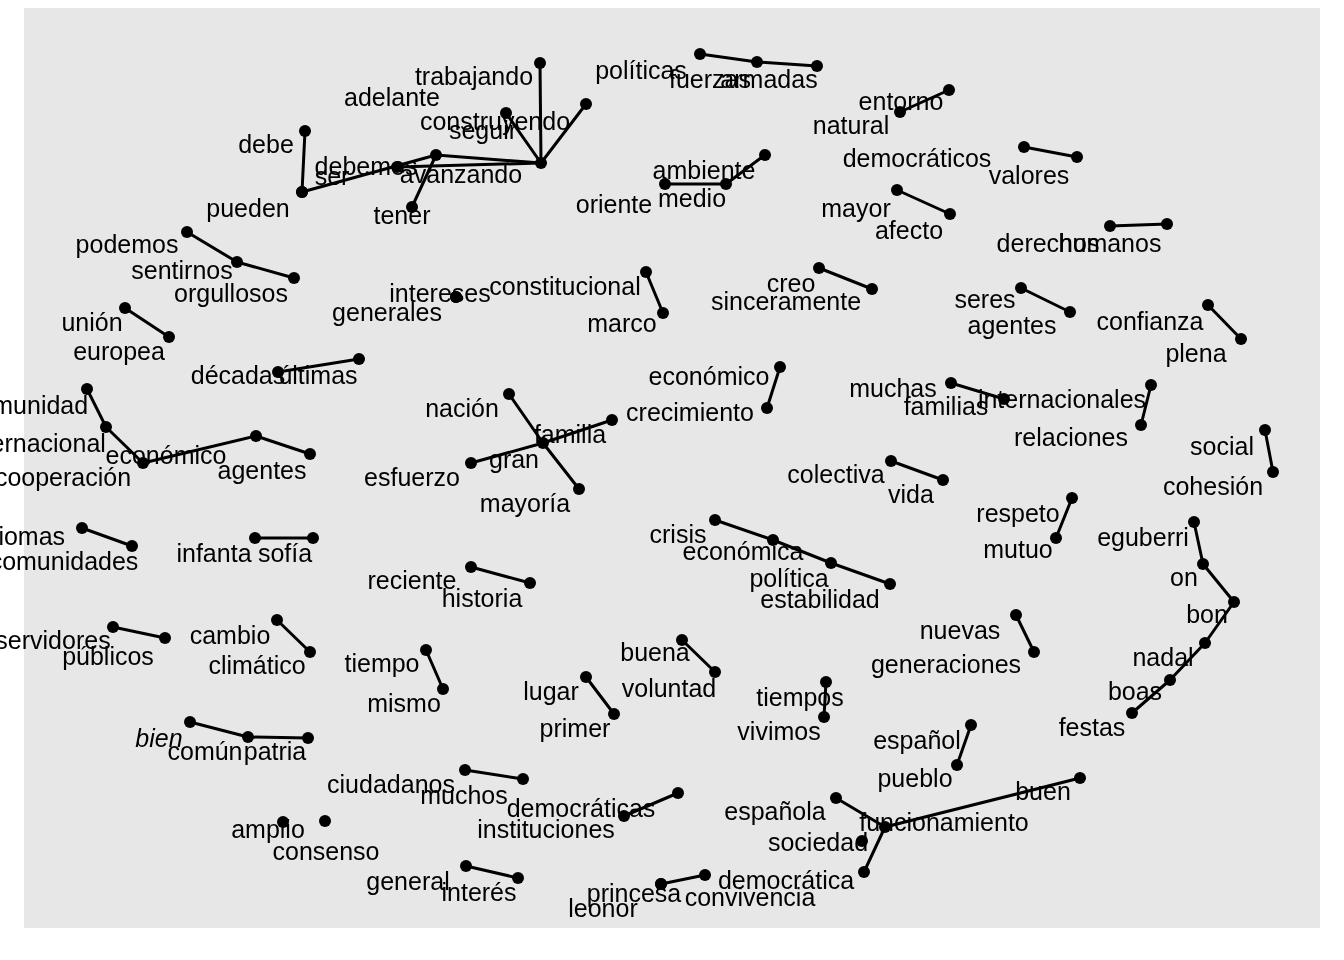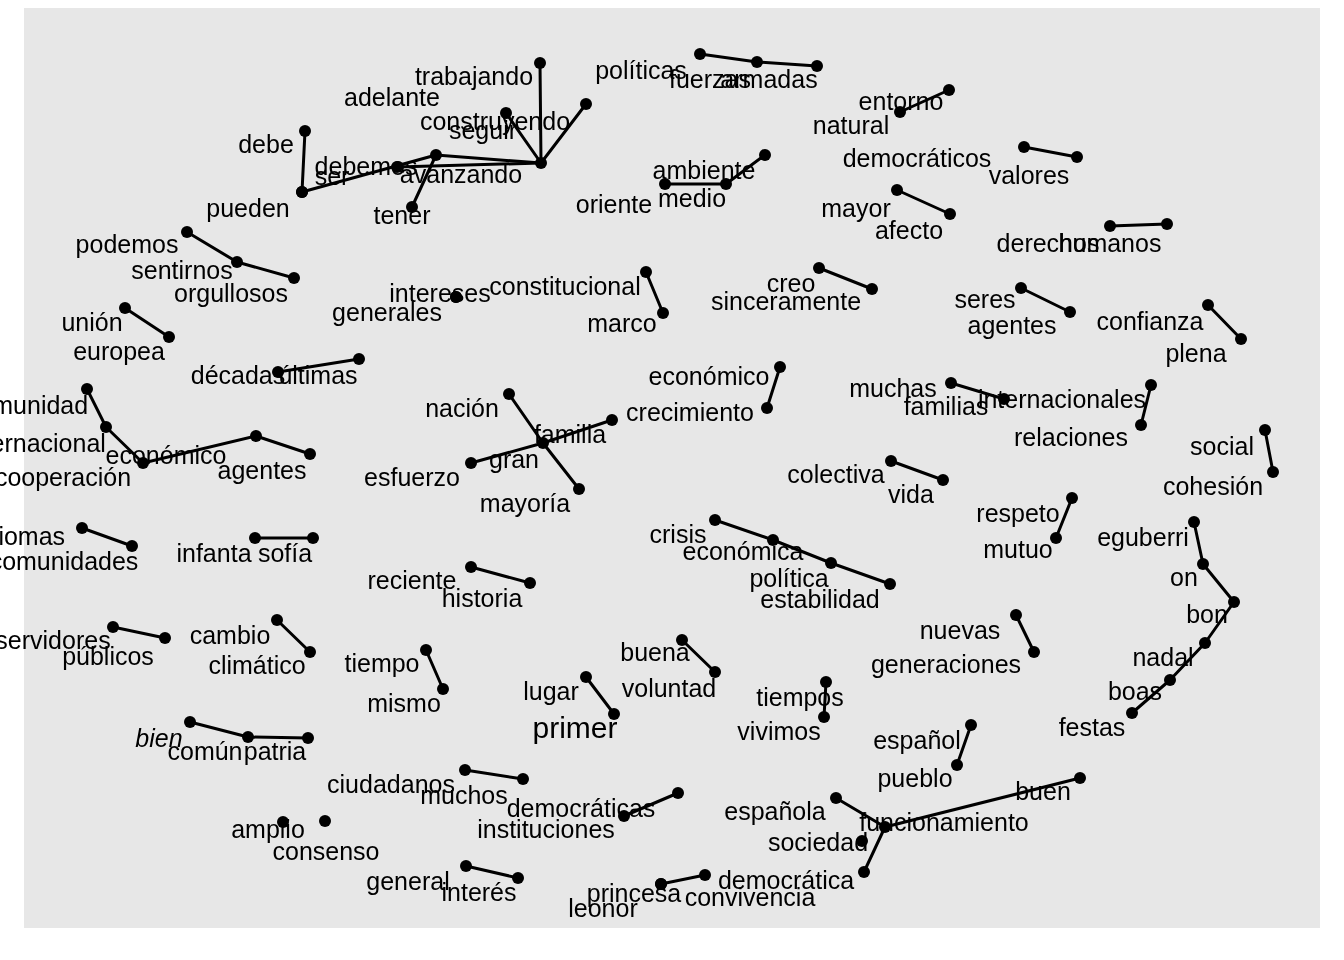--- a/index.html
+++ b/index.html
@@ -305,21 +305,21 @@
       <div class="lbl" style="left: 482px; top: 598px; font-size: 25px; color: rgb(0, 0, 0);">historia</div>
       <div class="lbl" style="left: 53px; top: 640px; font-size: 25px; color: rgb(0, 0, 0);">servidores</div>
       <div class="lbl" style="left: 108px; top: 656px; font-size: 25px; color: rgb(0, 0, 0);">públicos</div>
       <div class="lbl" style="left: 230px; top: 635px; font-size: 25px; color: rgb(0, 0, 0);">cambio</div>
       <div class="lbl" style="left: 257px; top: 665px; font-size: 25px; color: rgb(0, 0, 0);">climático</div>
       <div class="lbl" style="left: 382px; top: 663px; font-size: 25px; color: rgb(0, 0, 0);">tiempo</div>
       <div class="lbl" style="left: 404px; top: 703px; font-size: 25px; color: rgb(0, 0, 0);">mismo</div>
       <div class="lbl" style="left: 655px; top: 652px; font-size: 25px; color: rgb(0, 0, 0);">buena</div>
       <div class="lbl" style="left: 669px; top: 688px; font-size: 25px; color: rgb(0, 0, 0);">voluntad</div>
       <div class="lbl" style="left: 551px; top: 691px; font-size: 25px; color: rgb(0, 0, 0);">lugar</div>
-      <div class="lbl" style="left: 575px; top: 728px; font-size: 30px; color: rgb(0, 0, 0);">primer</div>
+      <div class="lbl" style="left: 575px; top: 728px; font-size: 25px; color: rgb(0, 0, 0);">primer</div>
       <div class="lbl" style="left: 800px; top: 697px; font-size: 25px; color: rgb(0, 0, 0);">tiempos</div>
       <div class="lbl" style="left: 779px; top: 731px; font-size: 25px; color: rgb(0, 0, 0);">vivimos</div>
       <div class="lbl" style="left: 960px; top: 630px; font-size: 25px; color: rgb(0, 0, 0);">nuevas</div>
       <div class="lbl" style="left: 946px; top: 664px; font-size: 25px; color: rgb(0, 0, 0);">generaciones</div>
       <div class="lbl" style="left: 159px; top: 738px; font-size: 25px; color: rgb(0, 0, 0); font-style: italic;">bien</div>
       <div class="lbl" style="left: 205px; top: 751px; font-size: 25px; color: rgb(0, 0, 0);">común</div>
       <div class="lbl" style="left: 275px; top: 751px; font-size: 25px; color: rgb(0, 0, 0);">patria</div>
       <div class="lbl" style="left: 391px; top: 784px; font-size: 25px; color: rgb(0, 0, 0);">ciudadanos</div>
       <div class="lbl" style="left: 464px; top: 795px; font-size: 25px; color: rgb(0, 0, 0);">muchos</div>
       <div class="lbl" style="left: 546px; top: 829px; font-size: 25px; color: rgb(0, 0, 0);">instituciones</div>

